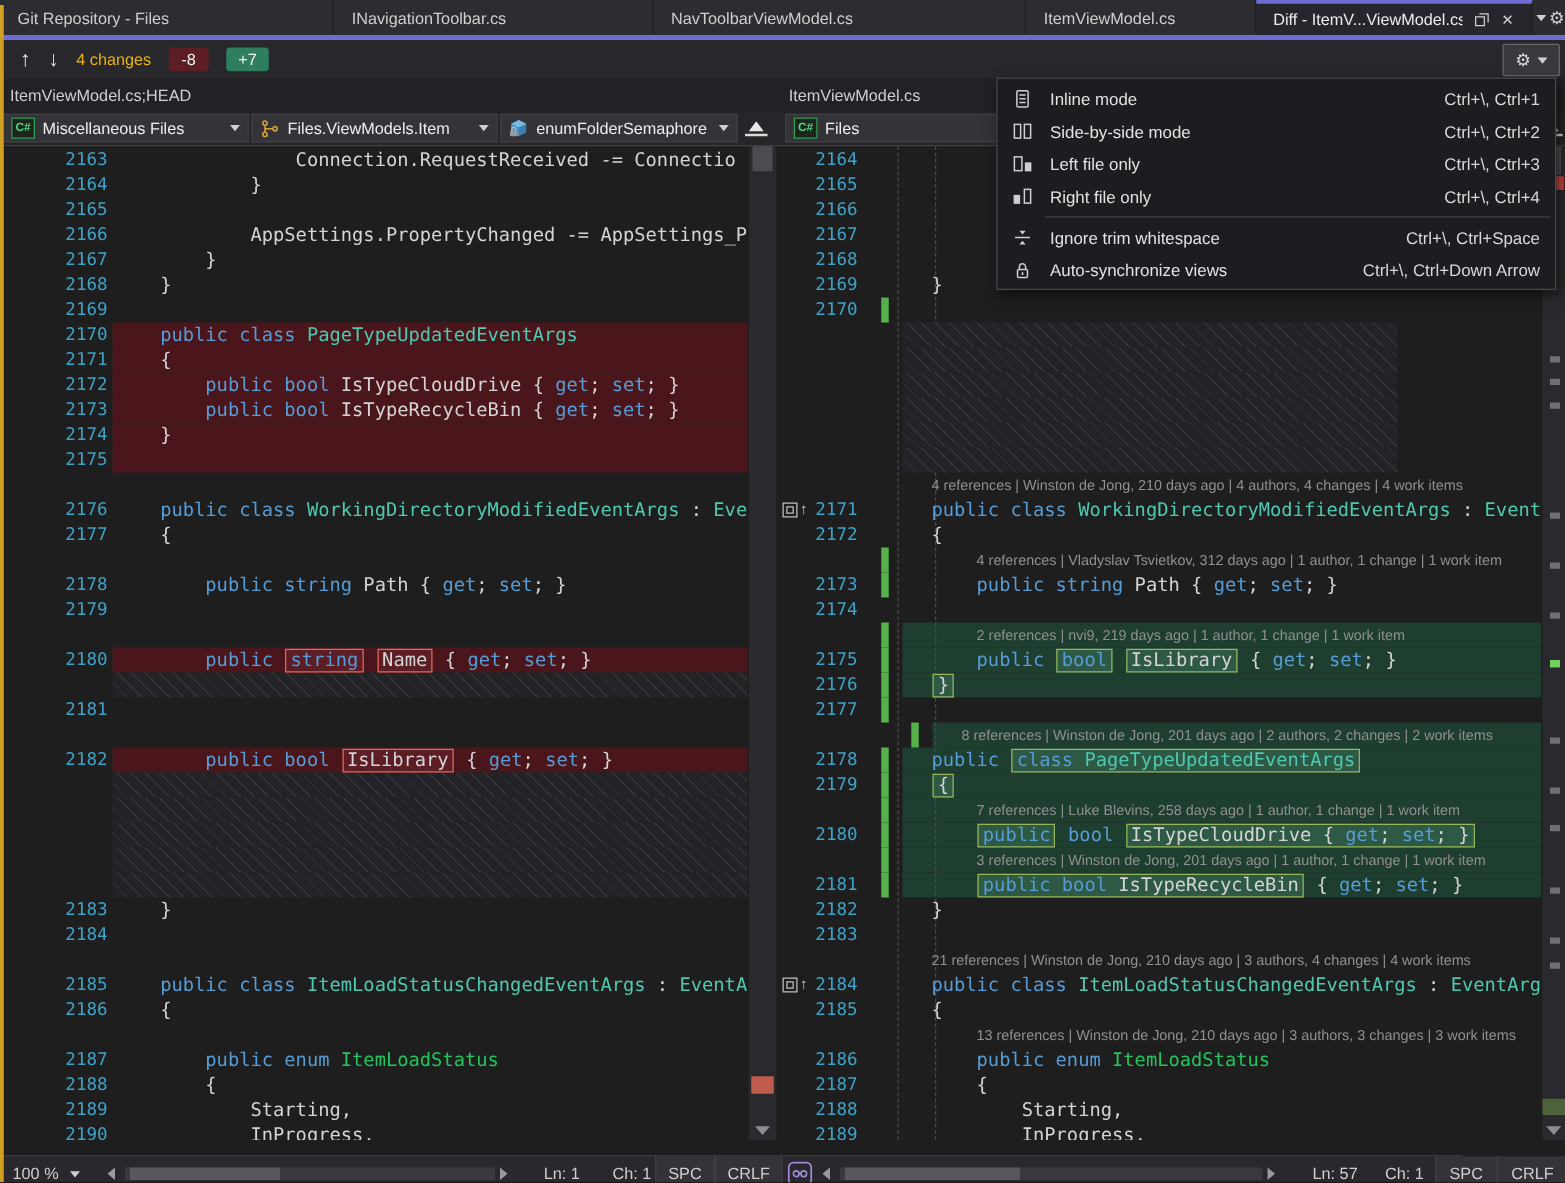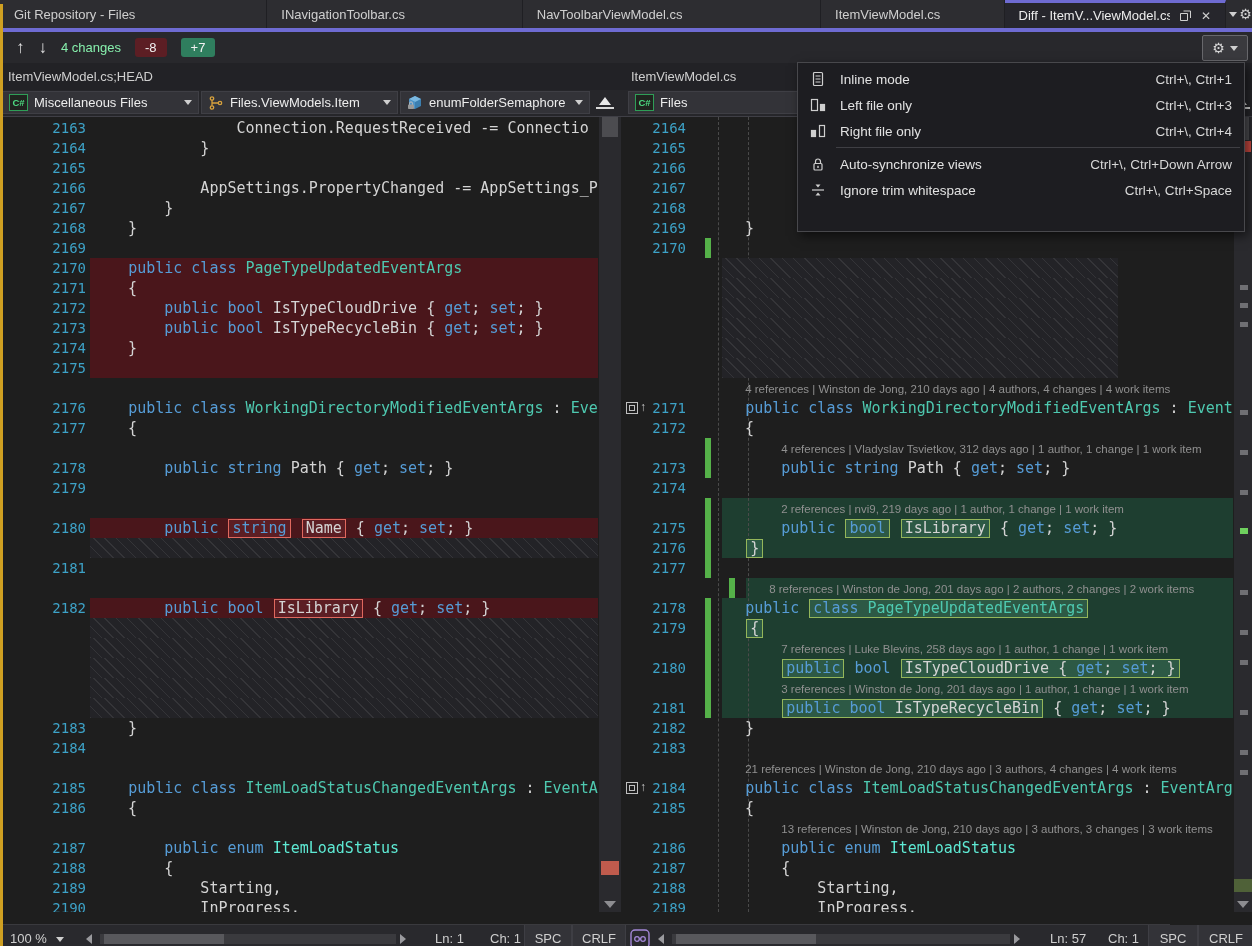--- a/index.html
+++ b/index.html
@@ -11,21 +11,21 @@
        color:#cfcfcf;background:#2d2d31;white-space:nowrap;overflow:hidden}
   .tab.active{background:#26262c;border-top:3px solid #6e6bd2;color:#ececec}
   .tspace{flex:1;background:#2c2c30}
   .tabico{margin-left:9px;display:inline-flex;align-items:center;color:#cfcfcf}
   .closex{font-size:12px}
   .ovbtn{display:flex;align-items:center;justify-content:center;width:13px;color:#cfcfcf}
   #underline{position:absolute;left:0;top:28px;width:1252px;height:4px;background:#6e6bd2}
   
   #toolbar{position:absolute;left:0;top:32px;width:1252px;height:31px;background:#28282c;display:flex;align-items:center;gap:14px;padding-left:16px;box-sizing:border-box}
   .navarrow{font-size:17px;color:#e3e3e3}
-  #changes{color:#86efac}
+  #changes{color:#eab308}
   .badge{border-radius:3px;padding:2px 10px;font-size:13px;color:#f2f2f2}
   #gearbtn{position:absolute;right:4px;top:3px;width:44px;height:24px;border:1px solid #68686c;background:#3a3a3e;border-radius:2px;display:flex;align-items:center;justify-content:center;gap:5px;color:#d8d8d8}
   #gearbtn .g{font-size:14px}
   .dtri{width:0;height:0;border-left:4px solid transparent;border-right:4px solid transparent;border-top:5px solid #cfcfcf}
   
   #pathrow{position:absolute;left:0;top:63px;width:1252px;height:27px;background:#222226}
   .pathlbl{position:absolute;top:6px;font-size:13px;color:#cfcfcf}
   #comborow{position:absolute;left:0;top:90px;width:1252px;height:26px;background:#26262a}
   .combo{position:absolute;top:1px;height:23px;background:#333338;border:1px solid #3f3f45;box-sizing:border-box;
          display:flex;align-items:center;padding:0 6px;gap:6px;font-size:13px;color:#ededed}
@@ -44,21 +44,21 @@
   .delbg{background:#4a161b}
   .addbg{background:#1e3e30}
   .hatchband{position:absolute;top:0;height:20px;z-index:3;background-color:#232327;
      background-image:repeating-linear-gradient(45deg,rgba(205,205,205,0.10) 0 1px,transparent 1px 8px)}
   .guide{position:absolute;top:0;height:795px;width:0;border-left:1px dashed #4a4a4a;z-index:2}
   .code{position:absolute;top:0;height:20px;line-height:20px;font-family:"DejaVu Sans Mono",monospace;font-size:15px;white-space:pre;z-index:4}
   .lens{position:absolute;top:0;height:20px;line-height:22px;font-size:11.5px;color:#909090;z-index:4;white-space:pre;font-family:"Liberation Sans",sans-serif}
   .ln{position:absolute;left:0;top:0;height:20px;line-height:20px;text-align:right;color:#3da2c7;
       font-family:"DejaVu Sans Mono",monospace;font-size:14px;z-index:4}
   .chgbar{position:absolute;top:0;height:20px;width:6px;background:#55b149;z-index:5}
-  .k{color:#569cd6}.y{color:#4ec9b0}.e{color:#5eead4}.p{color:#d4d4d4}
+  .k{color:#569cd6}.y{color:#4ec9b0}.e{color:#22c55e}.p{color:#d4d4d4}
   .box{display:inline-block;border:1px solid;padding:0 3px;height:17px;line-height:17px;margin:0 1px}
   .bd{border-color:#e0685e;background:#5c1e24}
   .ba{border-color:#94b65a;background:#2d5945}
   .omark{position:absolute;top:2px;width:26px;height:16px;z-index:6}
   .obox{position:absolute;left:0;top:2px;width:10px;height:10px;border:1px solid #c0c0c0;background:#1e1e1e}
   .obox:after{content:"";position:absolute;left:2px;top:2px;width:4px;height:4px;border:1px solid #c0c0c0}
   .oarr{position:absolute;left:14px;top:0;font-size:12px;color:#c8c8c8;line-height:14px}
   
   .vscroll{position:absolute;top:117px;height:795px;background:#2a2a2e;z-index:10}
   #vsL{left:599px;width:22px}
@@ -569,54 +569,64 @@
             <rect x="3.5" y="1.5" width="9" height="13" rx="1"></rect>
             <path d="M5.5 5h5M5.5 8h5M5.5 11h5"></path>
           </svg>
         </span>
         <span>Inline mode</span>
         <span class="msc">Ctrl+\, Ctrl+1</span>
       </div>
       <div class="mitem">
         <span class="mico">
           <svg class="lineic" width="16" height="16" viewBox="0 0 16 16">
+            <rect x="1.5" y="2.5" width="5" height="11"></rect>
+            <rect x="9.5" y="2.5" width="5" height="11"></rect>
+          </svg>
+        </span>
+        <span>Side-by-side mode</span>
+        <span class="msc">Ctrl+\, Ctrl+2</span>
+      </div>
+      <div class="mitem">
+        <span class="mico">
+          <svg class="lineic" width="16" height="16" viewBox="0 0 16 16">
             <rect x="1.5" y="2.5" width="6" height="11"></rect>
             <rect x="10.5" y="7.5" width="4" height="6" fill="#cfcfcf"></rect>
           </svg>
         </span>
         <span>Left file only</span>
         <span class="msc">Ctrl+\, Ctrl+3</span>
       </div>
       <div class="mitem">
         <span class="mico">
           <svg class="lineic" width="16" height="16" viewBox="0 0 16 16">
             <rect x="1.5" y="7.5" width="4" height="6" fill="#cfcfcf"></rect>
             <rect x="9.5" y="2.5" width="5" height="11"></rect>
           </svg>
         </span>
         <span>Right file only</span>
         <span class="msc">Ctrl+\, Ctrl+4</span>
       </div>
       <div class="msep"></div>
+      <div class="mitem">
+        <span class="mico">
+          <svg class="lineic" width="16" height="16" viewBox="0 0 16 16">
+            <path d="M2 8h12"></path>
+            <path d="M5.5 2.5h5l-2.5 3z" fill="#cfcfcf" stroke="none"></path>
+            <path d="M5.5 13.5h5l-2.5-3z" fill="#cfcfcf" stroke="none"></path>
+          </svg>
+        </span>
+        <span>Ignore trim whitespace</span>
+        <span class="msc">Ctrl+\, Ctrl+Space</span>
+      </div>
       <div class="mitem">
         <span class="mico">
           <svg class="lineic" width="16" height="16" viewBox="0 0 16 16">
             <rect x="4" y="7.5" width="8" height="6.5" rx="1"></rect>
             <path d="M5.5 7.5v-2a2.5 2.5 0 0 1 5 0v2"></path>
             <rect x="7.3" y="9.8" width="1.4" height="2.2" fill="#cfcfcf" stroke="none"></rect>
           </svg>
         </span>
         <span>Auto-synchronize views</span>
         <span class="msc">Ctrl+\, Ctrl+Down Arrow</span>
       </div>
-      <div class="mitem">
-        <span class="mico">
-          <svg class="lineic" width="16" height="16" viewBox="0 0 16 16">
-            <path d="M2 8h12"></path>
-            <path d="M5.5 2.5h5l-2.5 3z" fill="#cfcfcf" stroke="none"></path>
-            <path d="M5.5 13.5h5l-2.5-3z" fill="#cfcfcf" stroke="none"></path>
-          </svg>
-        </span>
-        <span>Ignore trim whitespace</span>
-        <span class="msc">Ctrl+\, Ctrl+Space</span>
-      </div>
     </div>
 </div>
 
 </body></html>

